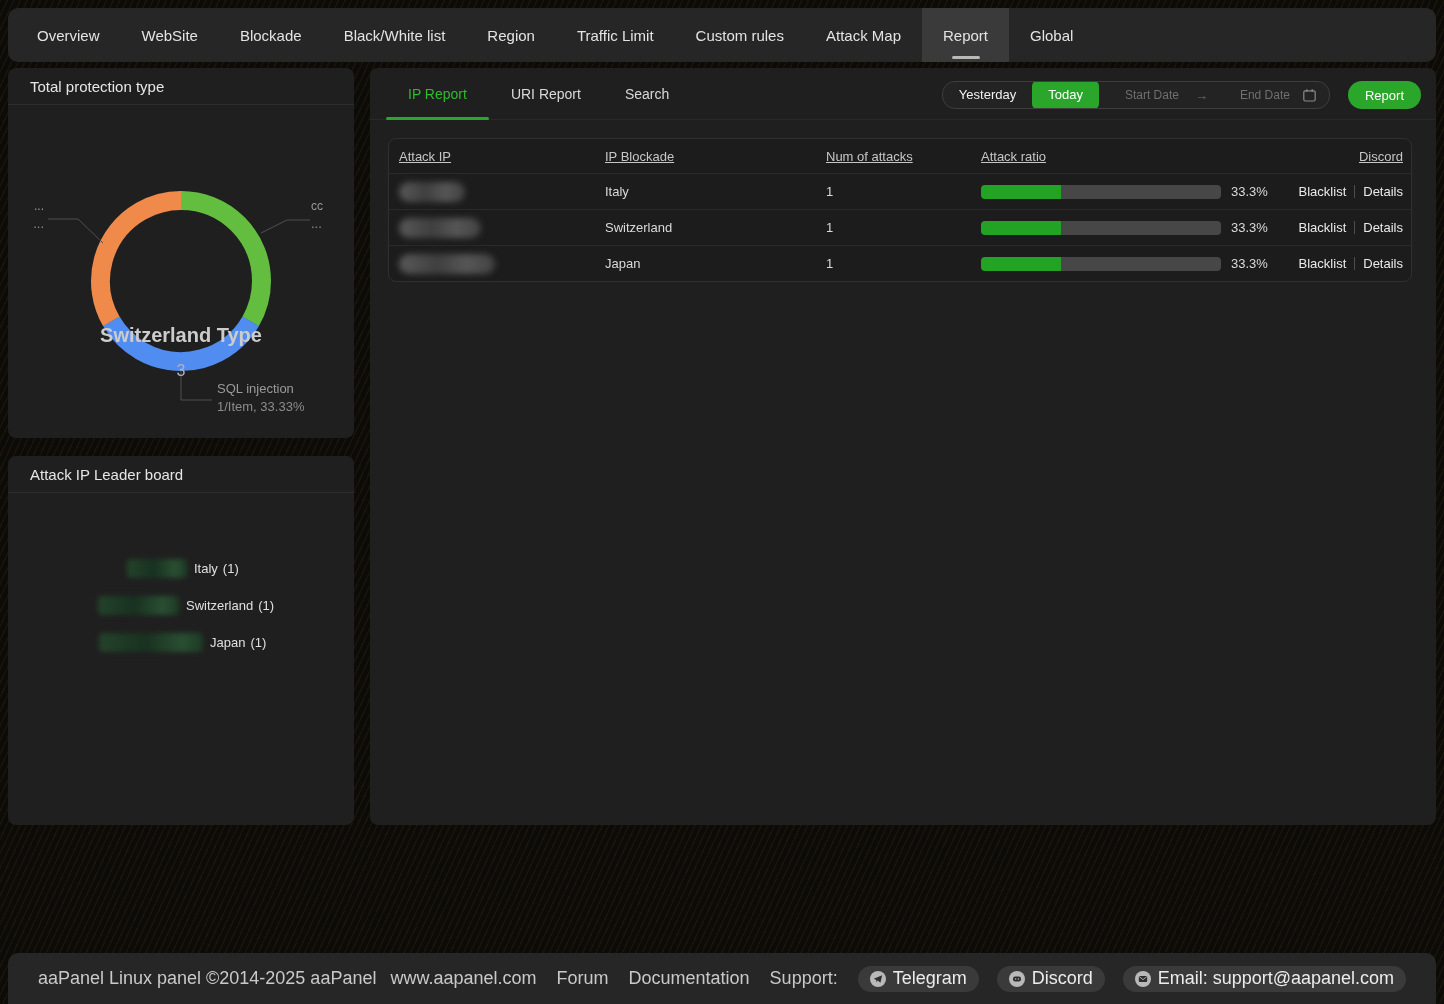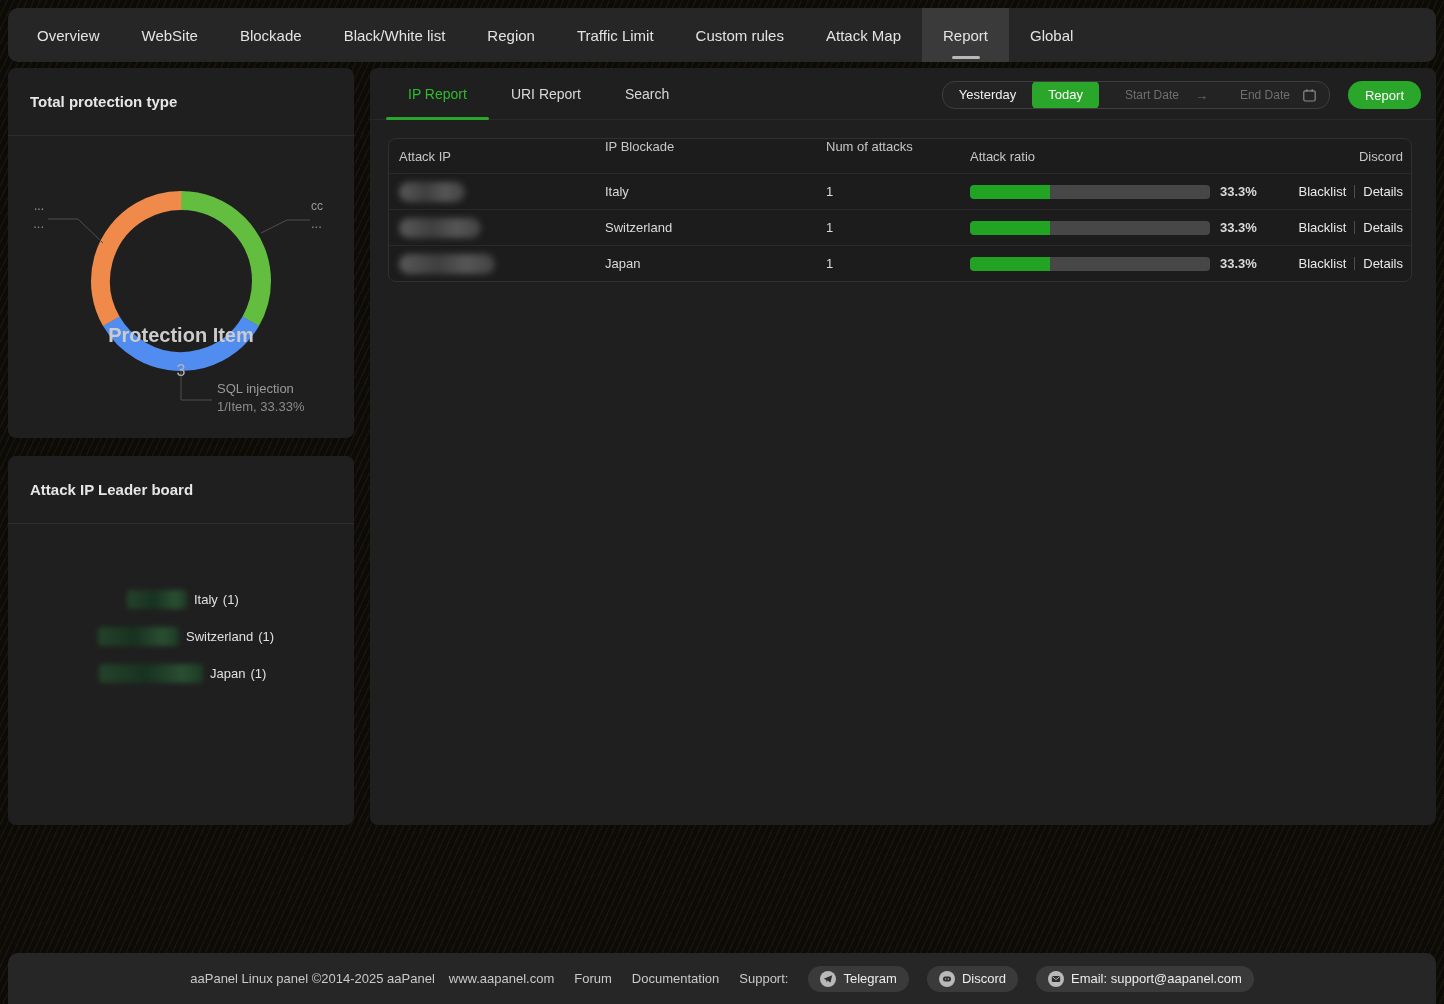--- a/index.html
+++ b/index.html
@@ -27,22 +27,22 @@
   }
   .nav-item.active { background:#3a3a3a; }
   .nav-item.active::after {
     content:""; position:absolute; bottom:3px; left:50%; transform:translateX(-50%);
     width:28px; height:3px; border-radius:2px; background:#b9b9b9;
   }
 
   
   .panel { position:absolute; background:var(--panel); border-radius:8px; }
   .panel-header {
-    height:68px; display:flex; align-items:center; padding:0 22px;
-    font-size:15px; font-weight:bold; color:#e6e6e6;
+    height:37px; display:flex; align-items:center; padding:0 22px;
+    font-size:15px; font-weight:normal; color:#e6e6e6;
     border-bottom:1px solid var(--divider);
   }
   #panel-protection { left:8px; top:68px; width:346px; height:370px; }
   #panel-leader     { left:8px; top:456px; width:346px; height:369px; }
   #panel-main       { left:370px; top:68px; width:1066px; height:757px; }
 
   
   .donut-wrap { position:absolute; inset:0; pointer-events:none; }
   .donut-center { position:absolute; left:0; width:346px; text-align:center; pointer-events:none; }
   .donut-title { top:256px; font-size:20px; font-weight:bold; color:#cccccc; }
@@ -87,44 +87,44 @@
     height:28px; padding:0 17px; background:var(--accent); color:#fff;
     font-size:13px; border:none; border-radius:14px; cursor:pointer;
     font-family:inherit;
   }
 
   
   .table {
     position:absolute; left:18px; top:70px; width:1024px;
     border:1px solid #303030; border-radius:8px; background:#1c1c1c; overflow:hidden;
   }
-  .thead { display:flex; height:34px; font-size:13px; color:#c6c6c6; }
+  .thead { display:flex; align-items:center; height:34px; font-size:13px; color:#c6c6c6;text-decoration:underline; }
   .trow  { display:flex; align-items:center; height:36px; font-size:13px; color:#dadada;
            border-top:1px solid #2a2a2a; }
   .c1 { width:216px; padding-left:10px; display:flex; align-items:center; }
   .c2 { width:221px; }
   .c3 { width:144px; }
-  .c4 { width:313px; display:flex; align-items:center; }
+  .c4 { width:313px; display:flex; align-items:center;margin-left:11px; }
   .c5 { flex:1; text-align:right; padding-right:8px; display:flex; justify-content:flex-end; align-items:center; }
   .ip-blob {
     height:20px; border-radius:10px; filter:blur(3px);
     background:linear-gradient(90deg,#595959,#3f3f3f 40%,#565656 70%,#424242);
   }
   .ratio-track { width:240px; height:14px; border-radius:4px; background:#474747; overflow:hidden; }
   .ratio-fill  { height:100%; background:#23a323; border-radius:4px 0 0 4px; }
-  .ratio-text  { margin-left:10px;font-weight:bold; }
+  .ratio-text  { margin-left:10px; }
   .op-link { color:#eaeaea; cursor:pointer; }
   .op-sep { width:1px; height:13px; background:#4d4d4d; margin:0 8px; }
 
   
   .footer {
     position:absolute; left:8px; right:8px; top:953px; height:51px;
     background:#262626; border-radius:10px 10px 0 0;
     display:flex; align-items:center; justify-content:center;
-    font-size:13px; color:#c9c9c9; gap:0;
+    font-size:18px; color:#c9c9c9; gap:0;
   }
   .footer .ft-item { margin-right:20px; white-space:nowrap; }
   .footer .ft-link { cursor:pointer; }
   .footer .ft-copy { margin-right:14px; }
   .pill {
     display:flex; align-items:center; gap:7px; height:26px; padding:0 12px;
     background:#3a3a3a; border-radius:13px; color:#ececec; cursor:pointer;
     margin-right:18px; white-space:nowrap;
   }
   .pill:last-child { margin-right:0; }
@@ -160,21 +160,21 @@
           <circle cx="173" cy="213" r="80.5" fill="none" stroke="#f08a4b" stroke-width="19" stroke-dasharray="168.59880574265222 505.7964172279567" transform="rotate(150 173 213)"></circle>
         </g>
       <g stroke="#4f4f4f" stroke-width="1" fill="none">
         <polyline points="95,175 70,151 40,151"></polyline>
         <polyline points="253,165 279,152 302,152"></polyline>
         <polyline points="173,303 173,332 204,332"></polyline>
       </g>
     </svg>
   </div>
 
-  <div class="donut-center donut-title">Protection Item</div>
+  <div class="donut-center donut-title">Switzerland Type</div>
   <div class="donut-center donut-value">3</div>
 
   <div class="pie-label lbl-left">
     <div class="l1">...</div>
     <div class="l2">...</div>
   </div>
   <div class="pie-label lbl-right">
     <div class="l1">cc</div>
     <div class="l2">...</div>
   </div>

